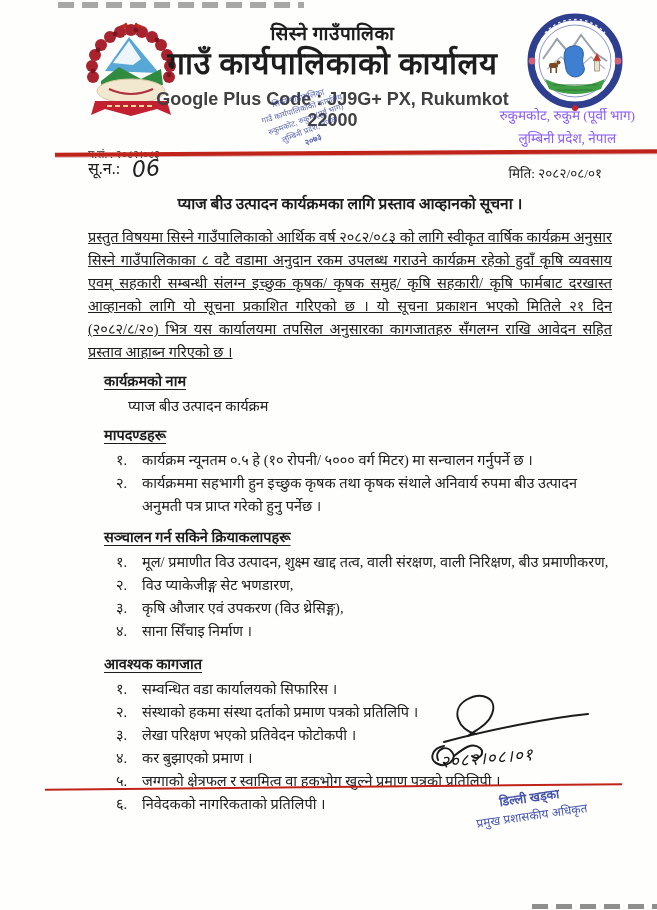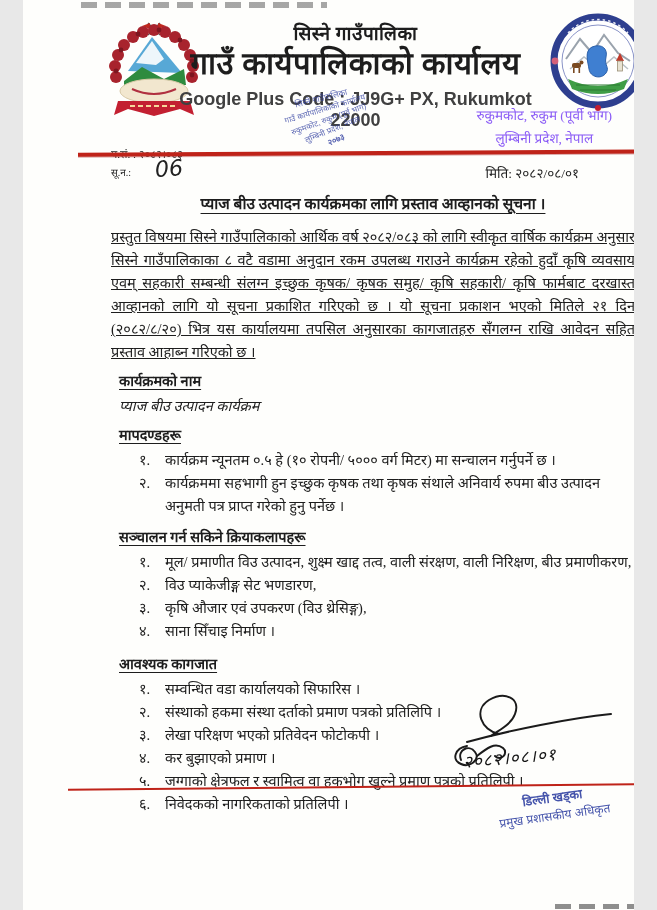--- a/index.html
+++ b/index.html
@@ -1,47 +1,47 @@
 <!DOCTYPE html>
 <html><head>
 <meta charset="utf-8">
 <style>
   html,body{margin:0;padding:0;background:#e8e8e8;}
   .page{
-    position:relative;width:611px;height:910px;margin:0 auto;
+    position:relative;width:657px;height:910px;margin:0 auto;
     background:#fefefc;overflow:hidden;
     font-family:"Liberation Serif","DejaVu Serif",serif;
     color:#1d1d1d;
   }
   
   .scan-dashes{position:absolute;opacity:.55;
     background:repeating-linear-gradient(90deg,#5f5f5f 0 16px,transparent 16px 24px);}
   
   .emblem{position:absolute;}
   .header-center{position:absolute;left:150px;top:20px;width:365px;text-align:center;}
   .muni-title{font-size:19px;font-weight:bold;letter-spacing:.5px;}
   .office-title{font-size:31px;font-weight:bold;line-height:1.15;letter-spacing:.5px;}
   .plus-code{font-family:"Liberation Sans","DejaVu Sans",sans-serif;font-size:18px;font-weight:bold;margin-top:7px;color:#404040;}
   .addr-right{position:absolute;right:22px;top:104px;text-align:center;font-size:13.5px;line-height:23px;color:#8b5cf6;}
   .ref-no{position:absolute;left:88px;top:146px;font-size:11px;}
   .redline{position:absolute;background:#bf2319;box-shadow:0 1px 0 rgba(160,20,20,.35);}
   .redline.top{left:55px;top:151px;width:602px;height:3.5px;transform:rotate(-.35deg);}
   .redline.bottom{left:45px;top:786px;width:577px;height:2.4px;transform:rotate(-.55deg);box-shadow:none;}
   
-  .notice-label{position:absolute;left:88px;top:165px;font-size:10px;}
+  .notice-label{position:absolute;left:88px;top:157px;font-size:16px;}
   .notice-number{position:absolute;left:132px;top:156px;font-size:22px;font-style:italic;
     font-family:"DejaVu Sans","Liberation Sans",sans-serif;transform:rotate(-4deg);color:#222;}
   .date-line{position:absolute;right:55px;top:164px;font-size:13.5px;}
   
   .content{position:absolute;left:88px;top:192px;width:524px;font-size:14.5px;line-height:23px;}
   .notice-title{text-align:center;font-weight:bold;font-size:15.5px;
-    text-decoration:underline;text-underline-offset:4px;margin:0 0 11px 0;}
+    text-underline-offset:4px;margin:0 0 11px 0;}
   .para{text-align:justify;margin:0 0 6px 0;text-decoration:underline;}
-  .sec-head{font-weight:bold;text-decoration:underline;text-underline-offset:3px;margin:4px 0 2px 8px;}
-  .indent-line{margin:0 0 6px 8px;font-style:italic;}
+  .sec-head{font-weight:bold;text-decoration:underline;text-underline-offset:3px;margin:4px 0 2px 16px;}
+  .indent-line{margin:0 0 6px 40px;}
   ol.np{list-style:none;margin:0 0 8px 0;padding:0;}
   ol.np li{display:flex;margin:0 0 0 28px;}
   ol.np .num{width:26px;flex:0 0 26px;}
   ol.np .txt{flex:1;}
   
   .stamp-center{position:absolute;left:246px;top:90px;width:128px;height:82px;
     transform:rotate(-20deg);color:#3543a2;opacity:.8;text-align:center;
     font-family:"Liberation Sans","DejaVu Sans",sans-serif;pointer-events:none;}
   .stamp-center .s1{font-size:8.5px;transform:rotate(6deg);}
   .stamp-center .s2{font-size:8px;transform:rotate(3deg);}

